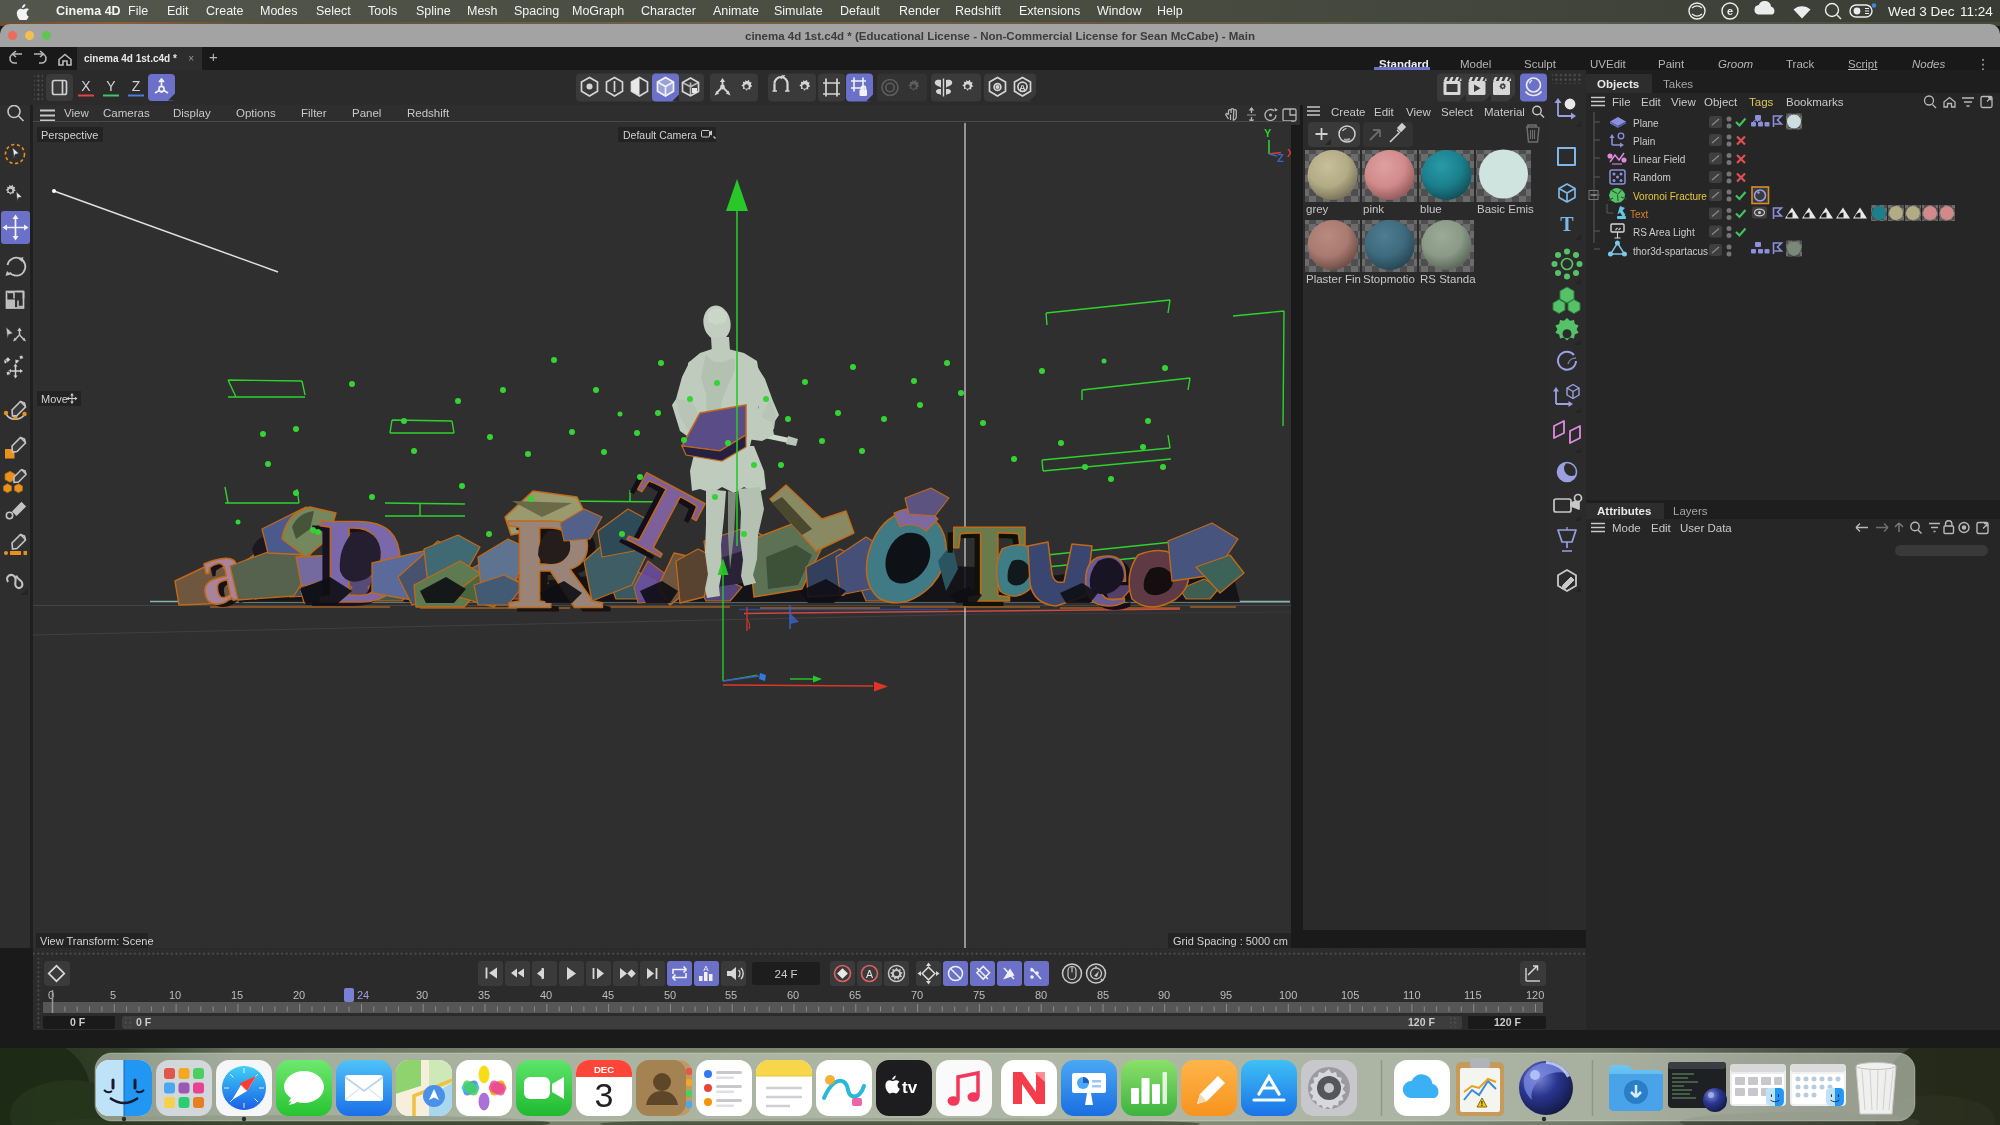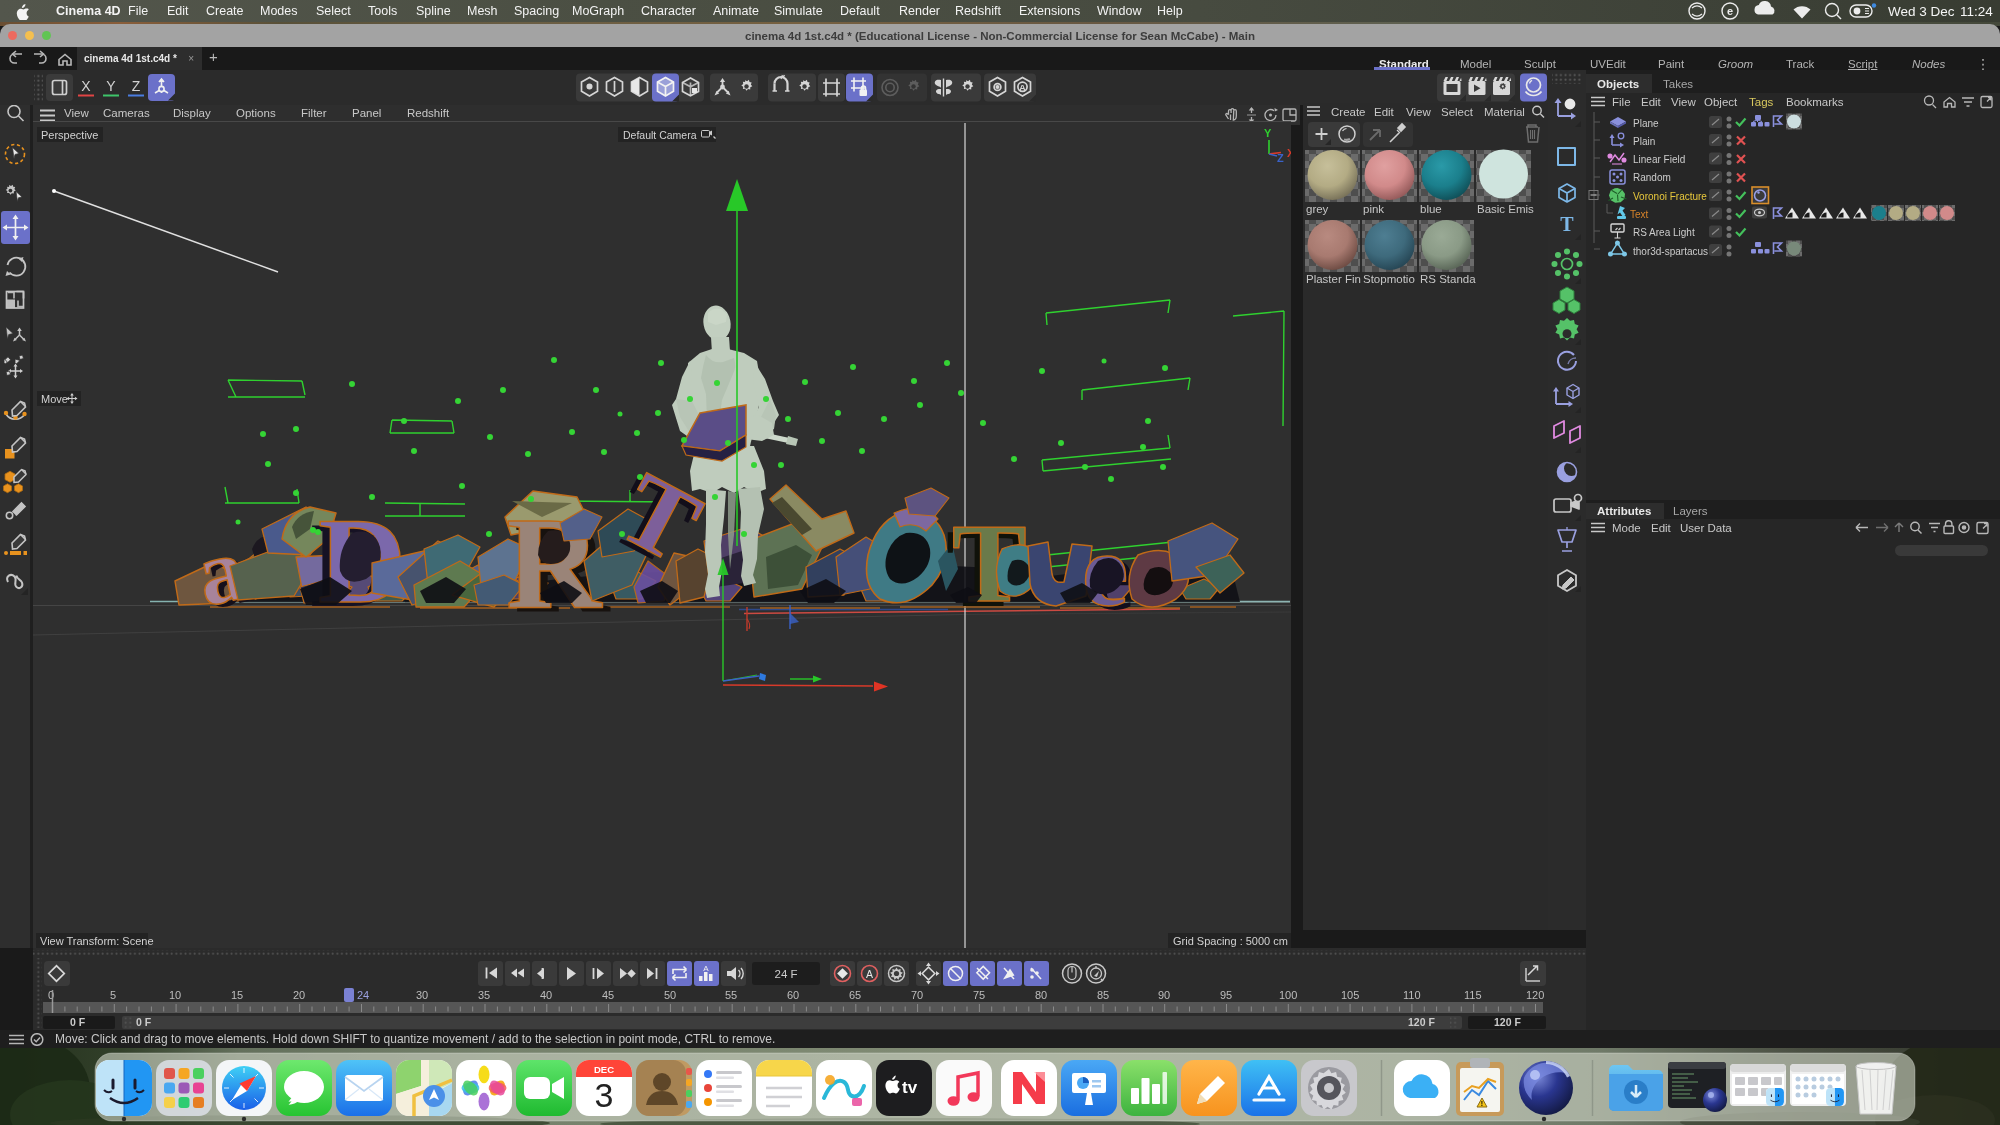--- a/index.html
+++ b/index.html
@@ -1373,30 +1373,20 @@
       <text x="70" y="1026" font-size="10.5" fill="#cccccc" font-weight="bold">0 F</text>
       <rect x="122" y="1016" width="1340" height="13" rx="2" fill="#3d3d3d"></rect>
       <rect x="124" y="1017.5" width="8" height="10" fill="url(#dots3)"></rect>
       <text x="136" y="1026" font-size="10.5" fill="#cccccc" font-weight="bold">0 F</text>
       <text x="1408" y="1026" font-size="10.5" fill="#cccccc" font-weight="bold">120 F</text>
       <rect x="1450" y="1017.5" width="8" height="10" fill="url(#dots3)"></rect>
       <rect x="1468" y="1016" width="78" height="13" rx="2" fill="#1a1a1a"></rect>
       <text x="1494" y="1026" font-size="10.5" fill="#cccccc" font-weight="bold">120 F</text>
     </svg>
   </div>
-  <div class="abs" id="statusbar">
-    <svg class="abs" style="left:8px;top:3px" width="40" height="13" viewBox="0 0 40 13">
-      <g stroke="#b5b5b5" stroke-width="1.5" fill="none">
-        <path d="M1 2.5h15M1 6.5h15M1 10.5h15"></path>
-        <circle cx="29" cy="6.5" r="5.8"></circle>
-          <path d="M26 6.5l2.2 2.2 3.8-4.2"></path>
-      </g>
-    </svg>
-    <div class="abs" style="left:55px;top:2px;">Move: Click and drag to move elements. Hold down SHIFT to quantize movement / add to the selection in point mode, CTRL to remove.</div>
-  </div>
   <div class="abs" id="dockzone">
     <svg width="2000" height="77" viewBox="0 1048 2000 77">
       <defs>
         <linearGradient id="gmsg" x1="0" y1="0" x2="0" y2="1">
             <stop offset="0%" stop-color="#6ee86e"></stop>
             <stop offset="100%" stop-color="#27c432"></stop>
           </linearGradient>
         <linearGradient id="gmail" x1="0" y1="0" x2="0" y2="1">
             <stop offset="0%" stop-color="#4fc3f7"></stop>
             <stop offset="100%" stop-color="#1a6fe8"></stop>

